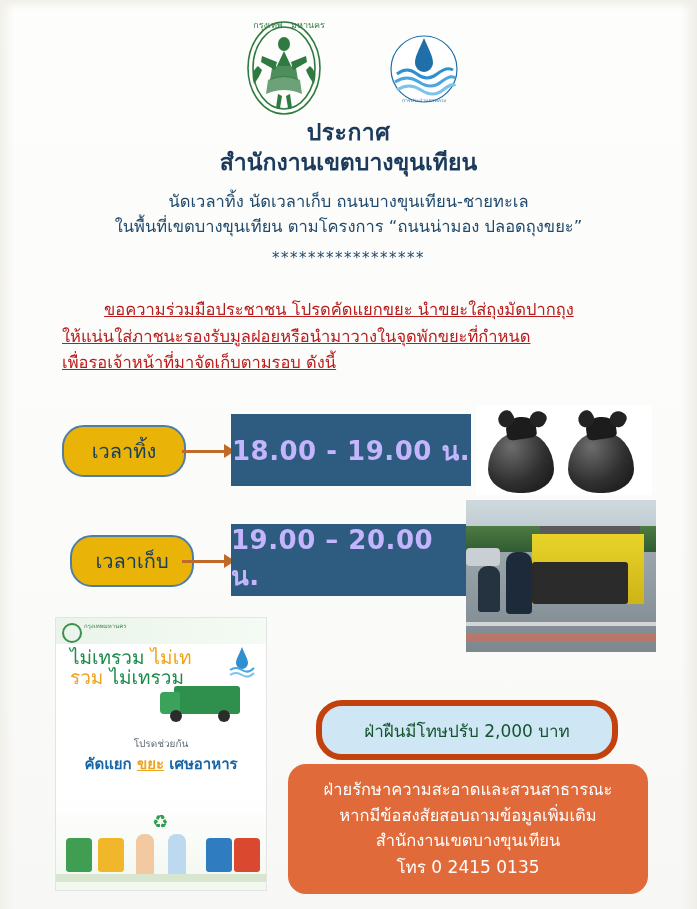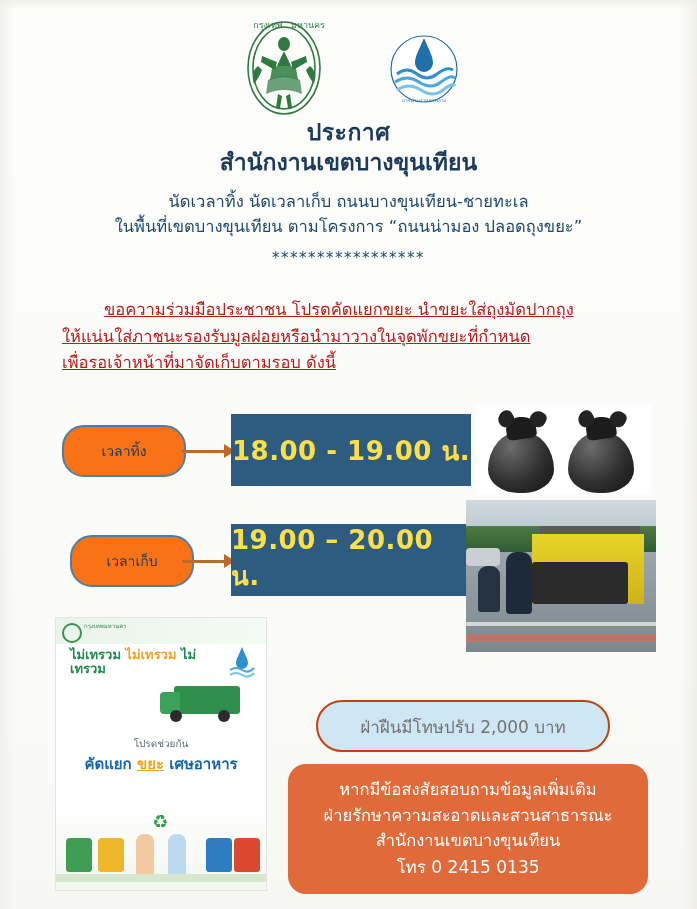--- a/index.html
+++ b/index.html
@@ -86,25 +86,25 @@
     font-size: 16.5px;
     color: #b91c1c;
     line-height: 1.62;
     text-decoration: underline;
   }
   .para .indent { display: inline-block; width: 42px; }
 
   
   .label-box {
     position: absolute;
-    background: #f97316;
+    background: #eab308;
     border: 2px solid #4d7ea8;
     border-radius: 22px;
     color: #17405f;
-    font-size: 14px;
+    font-size: 20px;
     display: flex;
     align-items: center;
     justify-content: center;
   }
   .label-box.one { left: 62px;  top: 425px; width: 120px; height: 48px; }
   .label-box.two { left: 70px;  top: 535px; width: 120px; height: 48px; }
 
   .connector {
     position: absolute;
     height: 3px;
@@ -118,21 +118,21 @@
     border-top: 7px solid transparent;
     border-bottom: 7px solid transparent;
     border-left: 11px solid #c06a2a;
   }
   .arrow.one { left: 224px; top: 444px; }
   .arrow.two { left: 224px; top: 554px; }
 
   .time-box {
     position: absolute;
     background: #2e5c80;
-    color: #fde047;
+    color: #c4b5fd;
     font-size: 26px;
     font-weight: bold;
     display: flex;
     align-items: center;
     justify-content: center;
     letter-spacing: 0.5px;
   }
   .time-box.one { left: 231px; top: 414px; width: 240px; height: 72px; }
   .time-box.two { left: 231px; top: 524px; width: 240px; height: 72px; }
 
@@ -220,21 +220,21 @@
   }
   .poster-brand {
     position: absolute; left: 28px; top: 4px;
     font-size: 6px; color: #2f7a40; line-height: 1.25;
   }
   .poster-wlogo {
     position:absolute; right:10px; top:28px; width:28px; height:32px;
   }
   .poster-head {
     position: absolute; left: 14px; top: 30px; width: 130px;
-    color: #1d8c4a; font-size: 13px; font-weight: bold; line-height: 1.05;
+    color: #1d8c4a; font-size: 19px; font-weight: normal; line-height: 1.05;
     text-shadow: 1px 1px 0 #ffffff;
   }
   .poster-head .w2 { color:#f0a31c; }
   .poster-head .w3 { color:#1d8c4a; }
   .poster-truck {
     position: absolute; left: 104px; top: 60px; width: 92px; height: 46px;
   }
   .pt-body { position:absolute; left:14px; top:8px; width:66px; height:28px; background:#2f8f4c; border-radius:3px; }
   .pt-cab  { position:absolute; left:0px; top:14px; width:20px; height:22px; background:#3aa25a; border-radius:4px 2px 2px 4px; }
   .pt-w1   { position:absolute; left:10px; top:32px; width:12px; height:12px; background:#2b2b2b; border-radius:50%; }
@@ -269,23 +269,23 @@
   .recycle { position:absolute; left: 96px; bottom: 58px; font-size: 18px; color:#2f9e4f; }
 
   
   .fine-box {
     position: absolute;
     left: 316px;
     top: 700px;
     width: 290px;
     height: 48px;
     background: #cfe7f5;
-    border: 2px solid #c2410c;
+    border: 6px solid #c2410c;
     border-radius: 26px;
-    color: #737373;
+    color: #14532d;
     font-size: 17px;
     display: flex;
     align-items: center;
     justify-content: center;
   }
 
   
   .contact-box {
     position: absolute;
     left: 288px;
@@ -450,17 +450,17 @@
     <div class="kid b"></div>
     <div class="bin blue"></div>
     <div class="bin red"></div>
     <div class="poster-ground"></div>
   </div>
 </div>
 
 <div class="fine-box">ฝ่าฝืนมีโทษปรับ 2,000 บาท</div>
 
 <div class="contact-box">
+  <div>ฝ่ายรักษาความสะอาดและสวนสาธารณะ</div>
   <div>หากมีข้อสงสัยสอบถามข้อมูลเพิ่มเติม</div>
-  <div>ฝ่ายรักษาความสะอาดและสวนสาธารณะ</div>
   <div>สำนักงานเขตบางขุนเทียน</div>
   <div class="phone">โทร 0 2415 0135</div>
 </div>
 
 </body></html>

